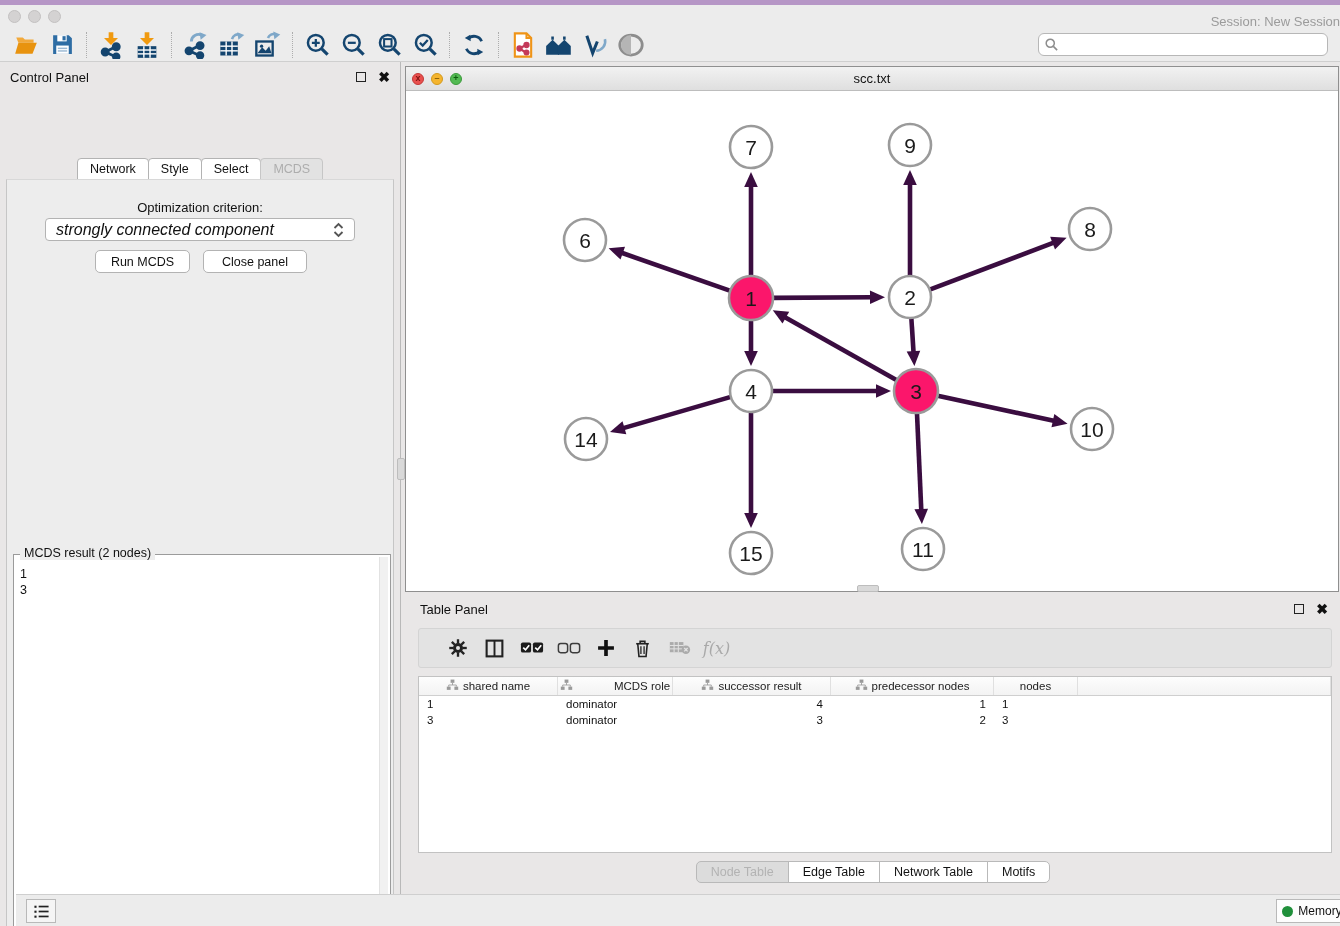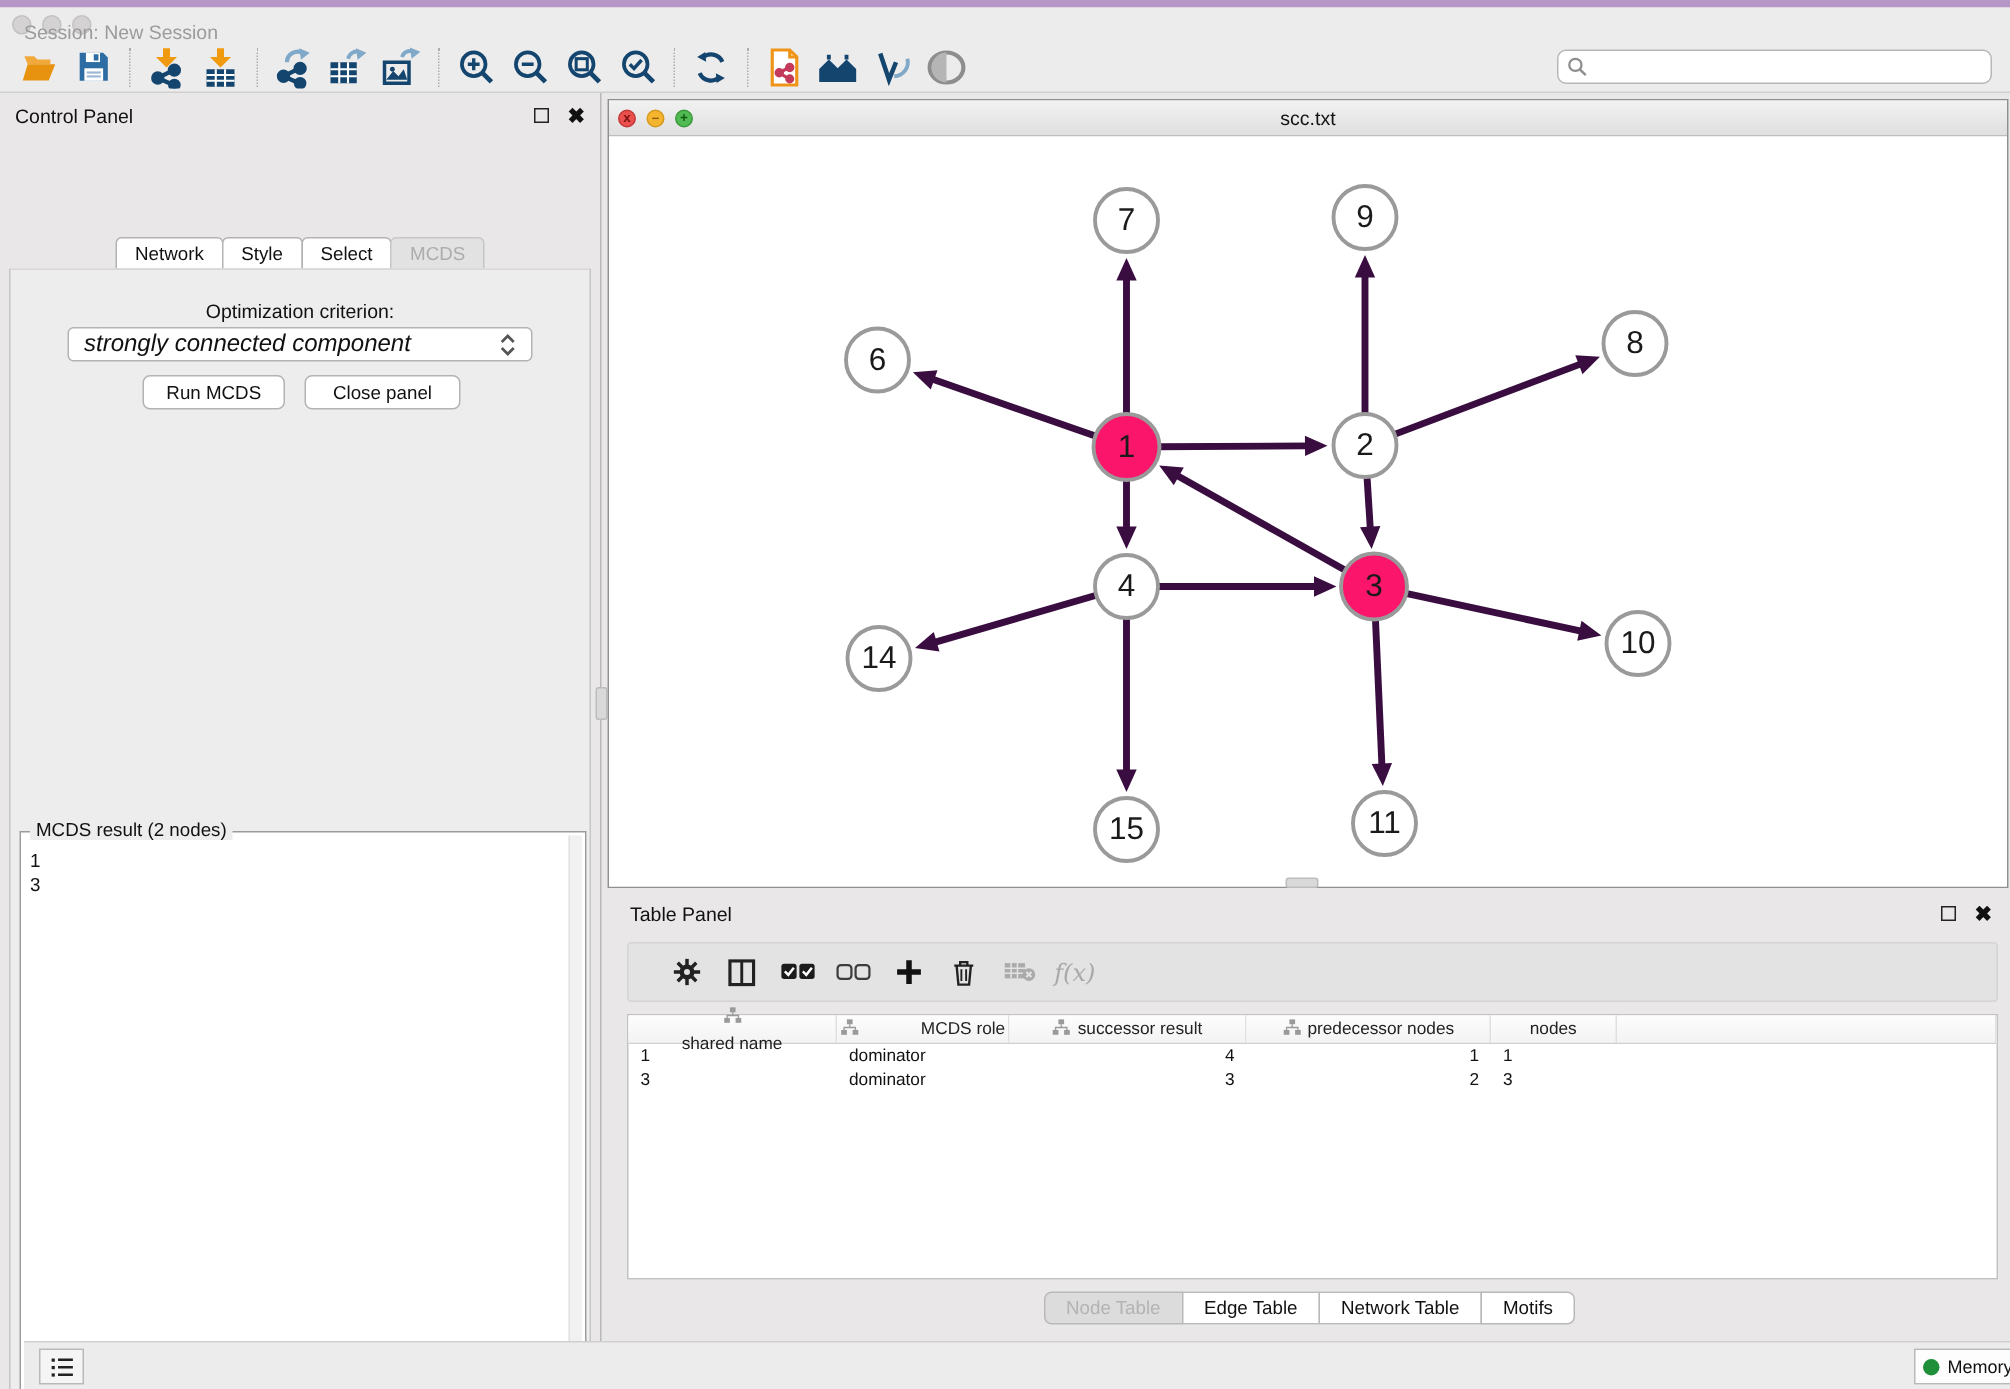--- a/index.html
+++ b/index.html
@@ -3,21 +3,21 @@
 <meta charset="utf-8">
 <style>
   * { margin:0; padding:0; box-sizing:border-box; }
   html,body { width:1340px; height:926px; font-family:"Liberation Sans", sans-serif; background:#e9e7e7; overflow:hidden; }
   .abs { position:absolute; }
 
   
   #purple-strip { left:0; top:0; width:1340px; height:5px; background:#b headline; background:#b696c6; }
   #titlebar { left:0; top:5px; width:1340px; height:23px; background:#ececec; }
   .mac-dot { width:13px; height:13px; border-radius:50%; background:#d4d2d2; border:1px solid #c3c1c1; display:inline-block; }
-  #title-text { width:100%; text-align:left; top:9px; color:#9b9b9b; font-size:13px;padding-left:16px; }
+  #title-text { width:100%; text-align:right; top:9px; color:#9b9b9b; font-size:13px;padding-left:16px; }
 
   
   #toolbar { left:0; top:28px; width:1340px; height:34px; background:#ececec; border-bottom:1px solid #cfcfcf; display:flex; align-items:center; padding-left:8px; }
   .tbtn { width:36px; height:30px; display:flex; align-items:center; justify-content:center; }
   .tsep { width:1px; height:26px; margin:0 6px; border-left:1px dotted #adadad; }
   #search-wrap { position:absolute; right:12px; top:33px; }
   #search-input { width:290px; height:23px; border:1px solid #b7b7b7; border-radius:6px; background:#fff; font-size:12px; padding:0 6px 0 22px; color:#444; outline:none; }
   #search-mag { position:absolute; left:6px; top:4px; }
 
   
@@ -420,21 +420,21 @@
             <line x1="11" y1="2" x2="11" y2="14"></line>
           </g>
           <circle cx="20" cy="11" r="5" fill="#ababab"></circle>
           <path d="M18 9l4 4M22 9l-4 4" stroke="#e3e3e3" stroke-width="1.6"></path>
         </svg>
     </div>
     <div class="tpbtn fx">f(x)</div>
   </div>
   <div id="tbl" class="abs">
     <div id="tbl-header">
-        <div class="hcell" style="width: 139px; flex-direction: column;">
+        <div class="hcell" style="width: 139px;">
           <span><svg width="13" height="12" viewBox="0 0 24 22">
               <g fill="#9a9a9a">
                 <rect x="8.5" y="1" width="7" height="6"></rect>
                 <rect x="1.5" y="14" width="7" height="6"></rect>
                 <rect x="15.5" y="14" width="7" height="6"></rect>
               </g>
               <path d="M12 7v4M5 14v-3h14v3" fill="none" stroke="#9a9a9a" stroke-width="1.6"></path>
             </svg></span>
           <span>shared name</span>
         </div>

